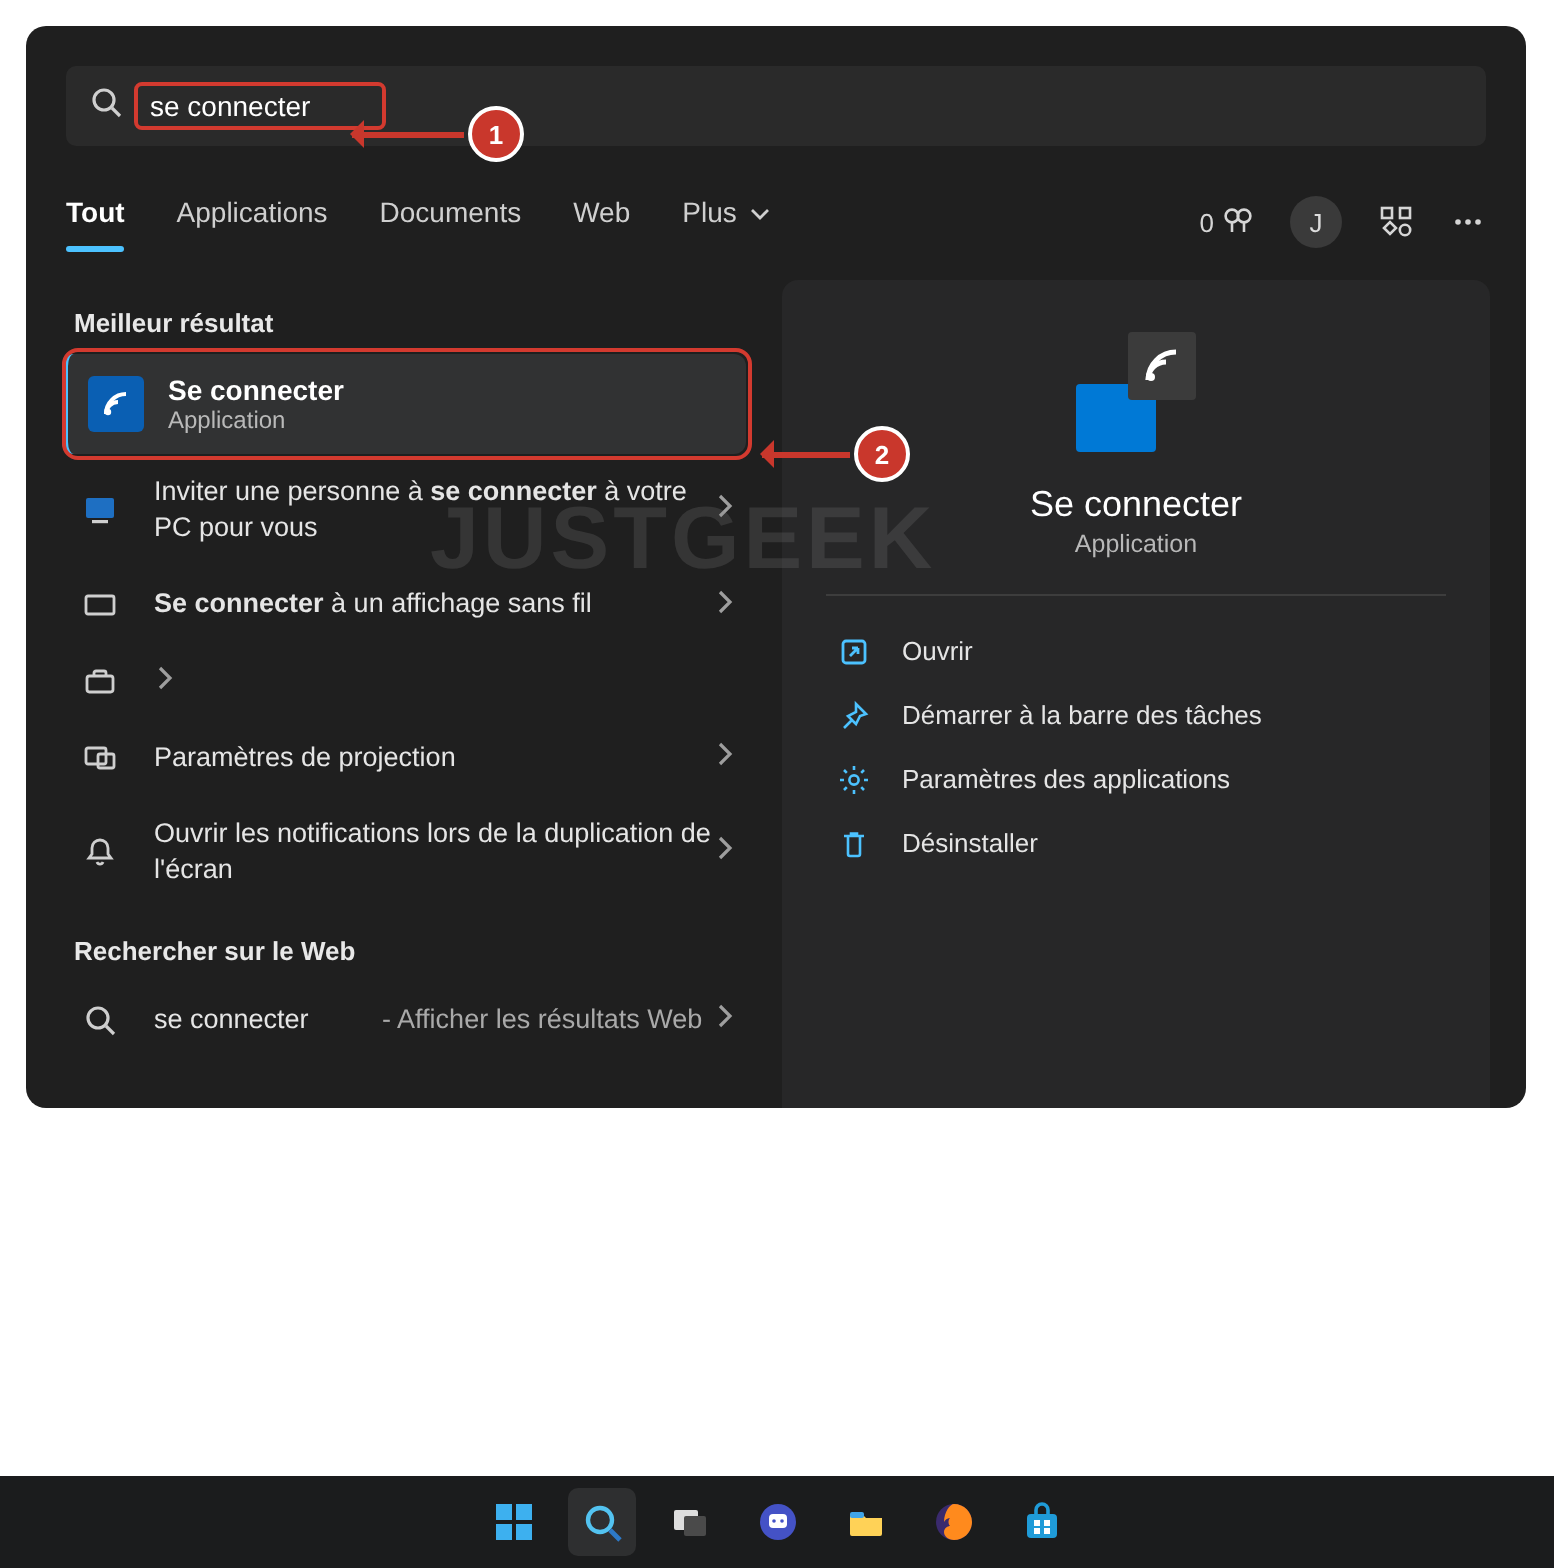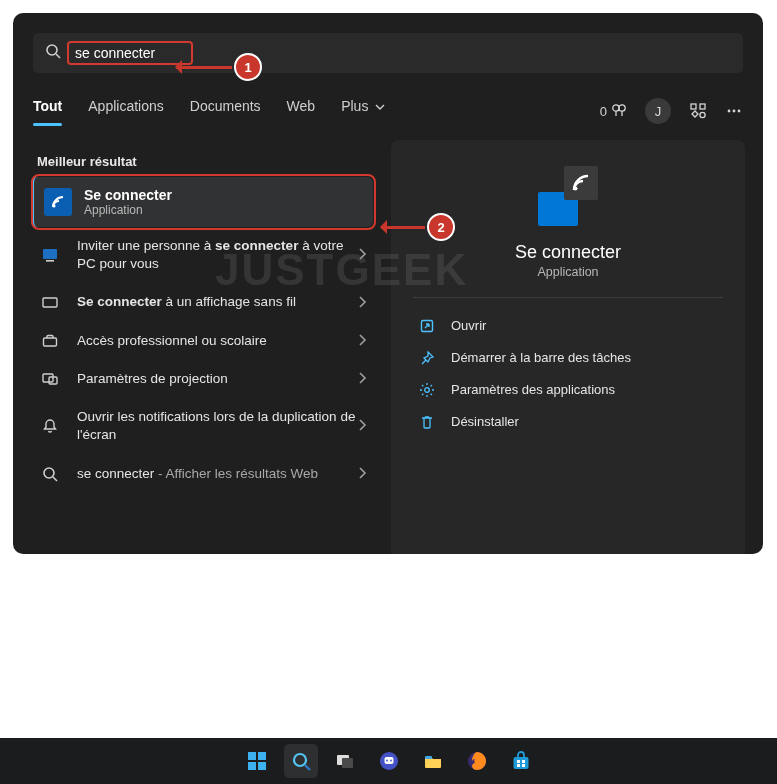--- a/index.html
+++ b/index.html
@@ -29,21 +29,21 @@
   
   .best{display:flex;align-items:center;background:#313233;border-radius:6px;padding:10px 10px;border-left:3px solid #4cc2ff;position:relative;}
   .best .appicon{width:28px;height:28px;background:#0a5fb3;border-radius:3px;display:flex;align-items:center;justify-content:center;margin-right:12px;flex:none;}
   .best .title{font-size:14px;font-weight:600;color:#fff;}
   .best .sub{font-size:12px;color:#b9b9b9;}
   .best-hi{position:absolute;left:-3px;top:-3px;right:-3px;bottom:-3px;border:2px solid #d33a2f;border-radius:8px;pointer-events:none;}
   
   .row{display:flex;align-items:center;padding:10px 6px;border-radius:6px;cursor:pointer;}
   .row .ric{width:26px;display:flex;justify-content:center;margin-right:14px;flex:none;color:#cfcfcf;}
   .row .rtxt{flex:1;font-size:13.5px;color:#e5e5e5;line-height:1.35;}
-  .row .rtxt .dim{color:#a9a9a9;}
+  .row .rtxt .dim{color:#a9a9a9;margin-left:33px;}
   .row .chev{flex:none;color:#a0a0a0;}
   
   .preview{background:#272728;border-radius:8px;padding:26px 22px;min-height:400px;}
   .bigicon{width:60px;height:60px;margin:0 auto;position:relative;}
   .bigicon .screen{position:absolute;left:0;bottom:0;width:40px;height:34px;background:#0079d6;border-radius:2px;}
   .bigicon .cast{position:absolute;right:0;top:0;width:34px;height:34px;background:#3b3b3b;border-radius:2px;display:flex;align-items:center;justify-content:center;}
   .pv-title{text-align:center;font-size:18px;margin-top:16px;color:#fff;}
   .pv-sub{text-align:center;font-size:12.5px;color:#b8b8b8;margin-top:2px;margin-bottom:18px;}
   .hr{height:1px;background:#3d3d3d;margin:0 0 12px 0;}
   .action{display:flex;align-items:flex-start;padding:8px 2px;border-radius:5px;cursor:pointer;}
@@ -166,21 +166,20 @@
               </svg></span>
       </div>
 
       <div class="row">
         <span class="ric">
               <svg width="18" height="18" viewBox="0 0 18 18">
                 <rect x="2.5" y="6" width="13" height="8" rx="1.2" fill="none" stroke="#cfcfcf" stroke-width="1.4"></rect>
                 <path d="M6 6V4.5a1 1 0 0 1 1-1h4a1 1 0 0 1 1 1V6" fill="none" stroke="#cfcfcf" stroke-width="1.4"></path>
               </svg>
             </span>
-        <span class="rtxt">Accès professionnel ou scolaire</span>
         <span class="chev"><svg width="10" height="12" viewBox="0 0 10 12">
                 <path d="M3 1l5 5-5 5" fill="none" stroke="#9e9e9e" stroke-width="1.6"></path>
               </svg></span>
       </div>
 
       <div class="row">
         <span class="ric">
               <svg width="18" height="18" viewBox="0 0 18 18">
                 <rect x="2" y="4" width="10" height="8" rx="1" fill="none" stroke="#cfcfcf" stroke-width="1.4"></rect>
                 <rect x="8" y="7" width="8" height="7" rx="1" fill="none" stroke="#cfcfcf" stroke-width="1.4"></rect>
@@ -199,20 +198,21 @@
                 <path d="M7.5 14a1.6 1.6 0 0 0 3 0" fill="none" stroke="#cfcfcf" stroke-width="1.4"></path>
               </svg>
             </span>
         <span class="rtxt">Ouvrir les notifications lors de la duplication de l'écran</span>
         <span class="chev"><svg width="10" height="12" viewBox="0 0 10 12">
                 <path d="M3 1l5 5-5 5" fill="none" stroke="#9e9e9e" stroke-width="1.6"></path>
               </svg></span>
       </div>
 
 
+      <div class="section-h">Rechercher sur le Web</div>
 
       <div class="row">
         <span class="ric">
               <svg width="16" height="16" viewBox="0 0 16 16">
                 <circle cx="7" cy="7" r="5" fill="none" stroke="#cfcfcf" stroke-width="1.6"></circle>
                 <line x1="11" y1="11" x2="15" y2="15" stroke="#cfcfcf" stroke-width="1.6"></line>
               </svg>
             </span>
         <span class="rtxt"><span>se connecter</span><span class="dim"> - Afficher les résultats Web</span></span>
         <span class="chev"><svg width="10" height="12" viewBox="0 0 10 12">

